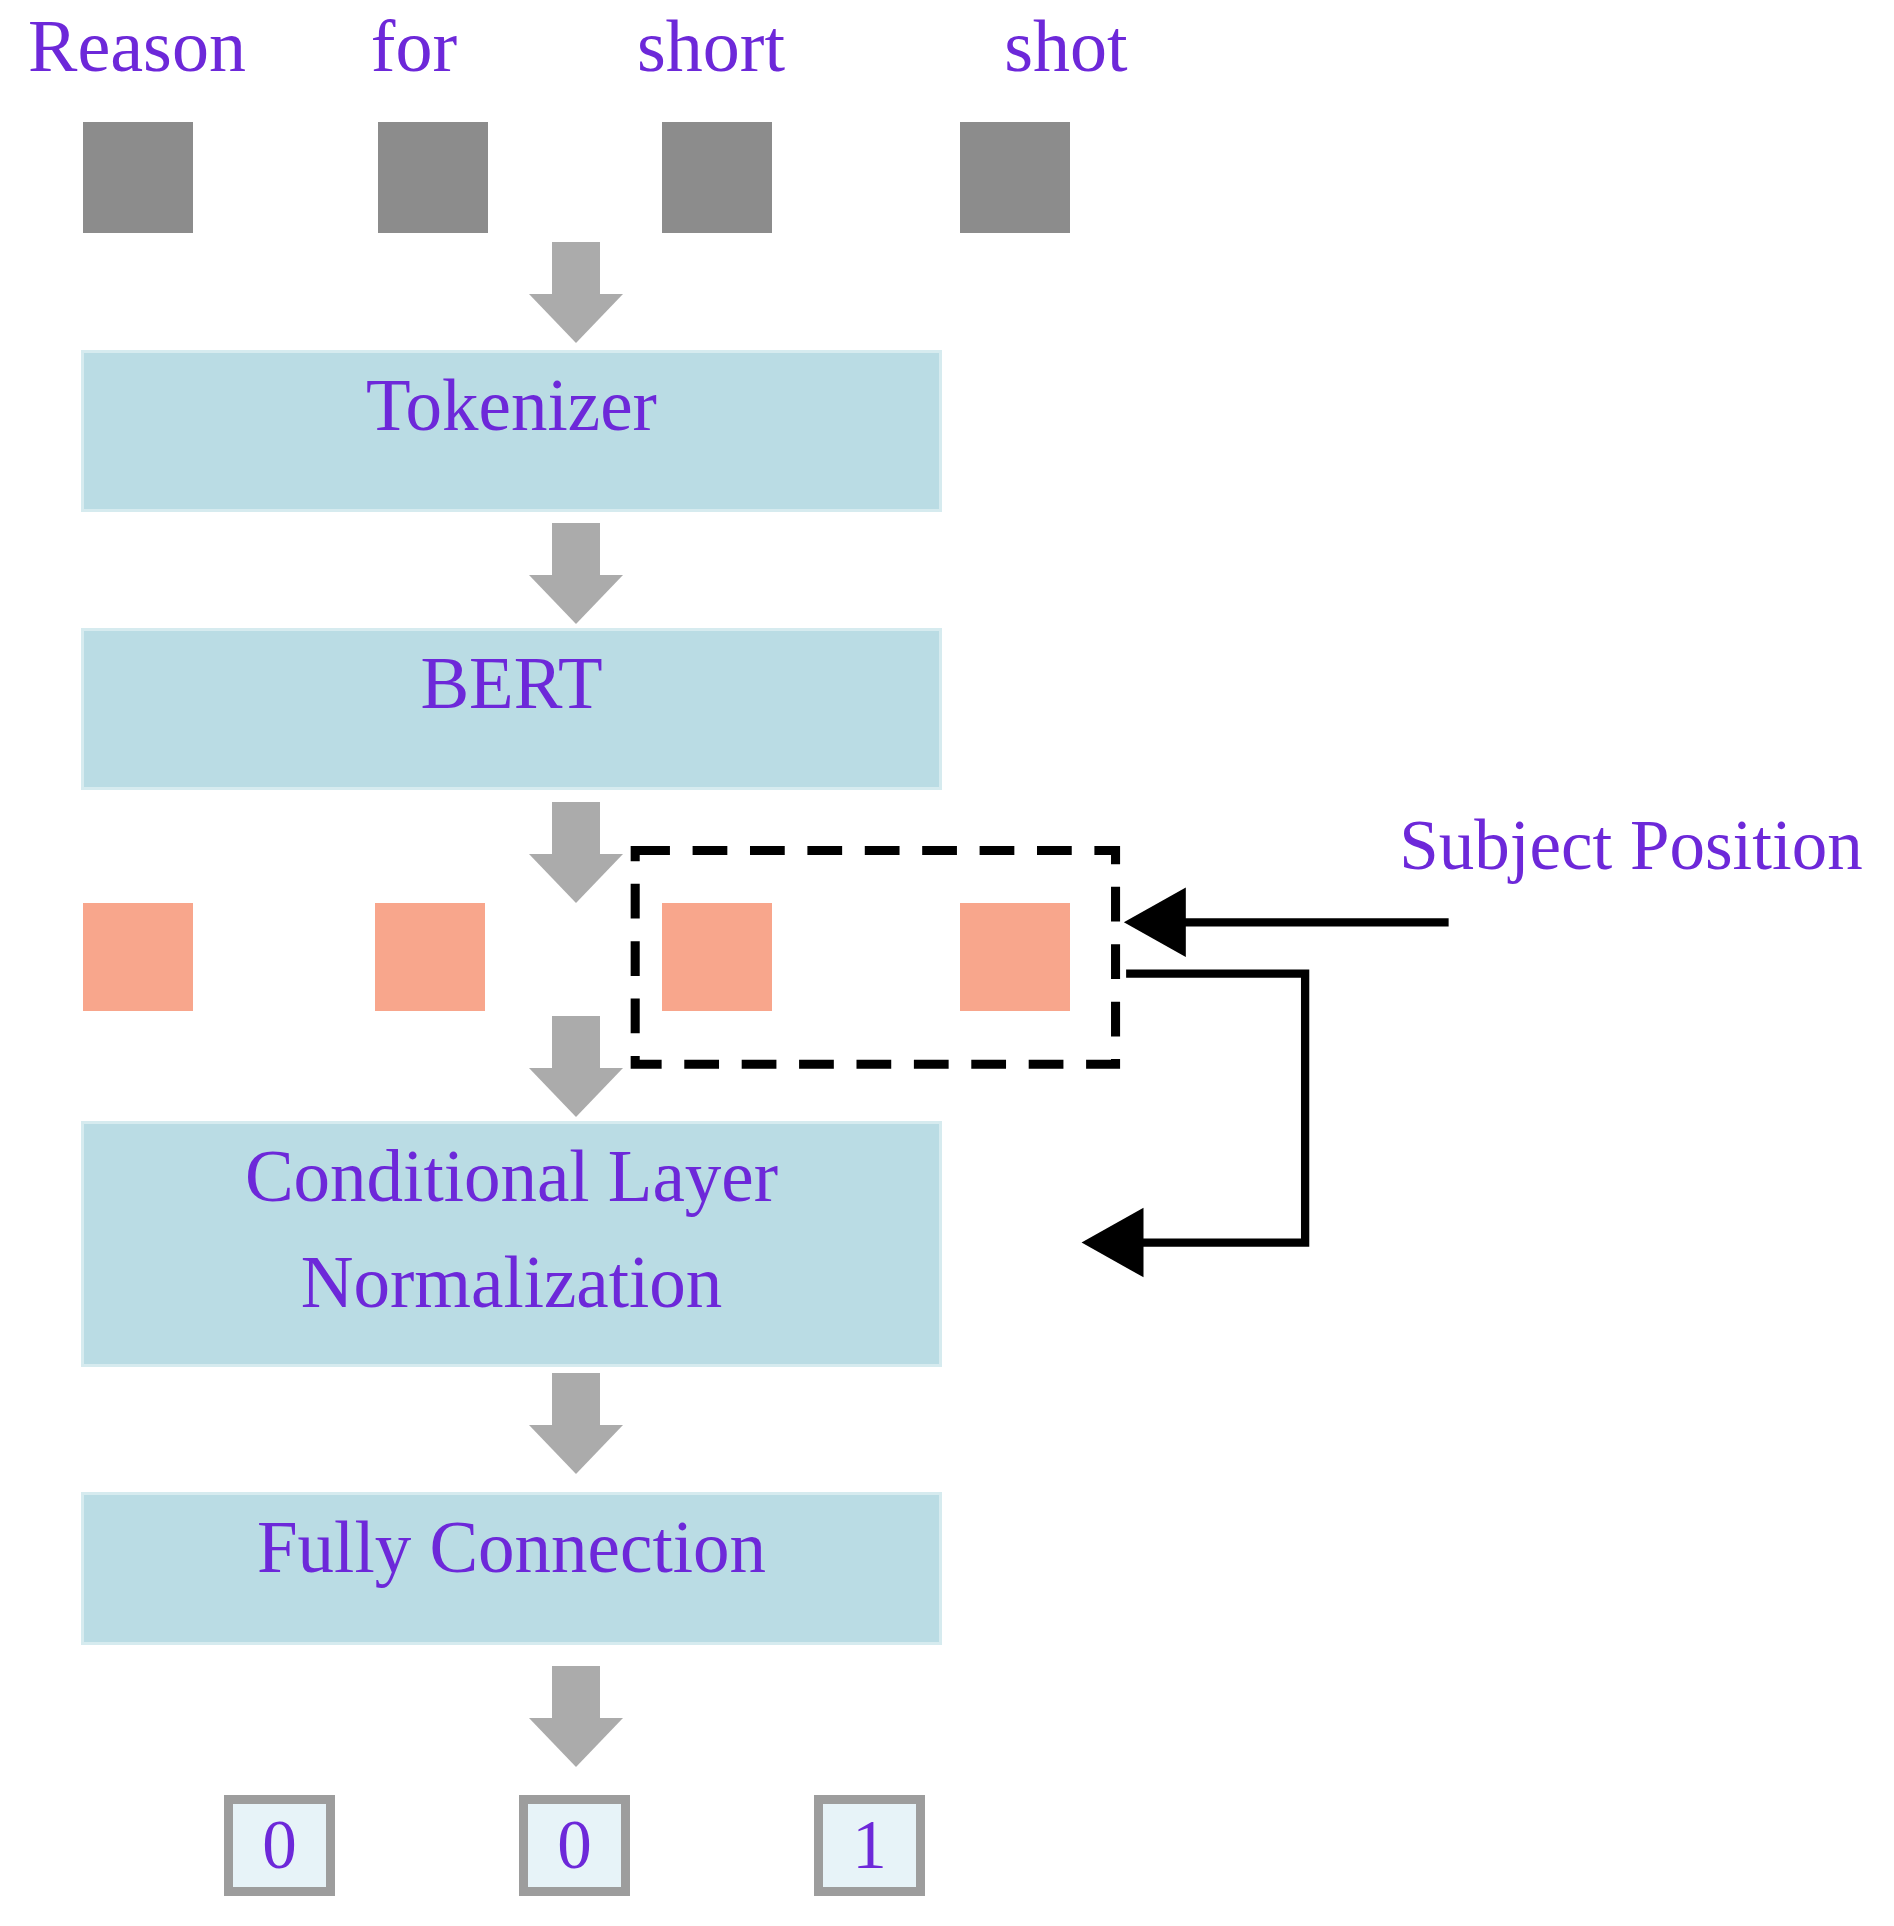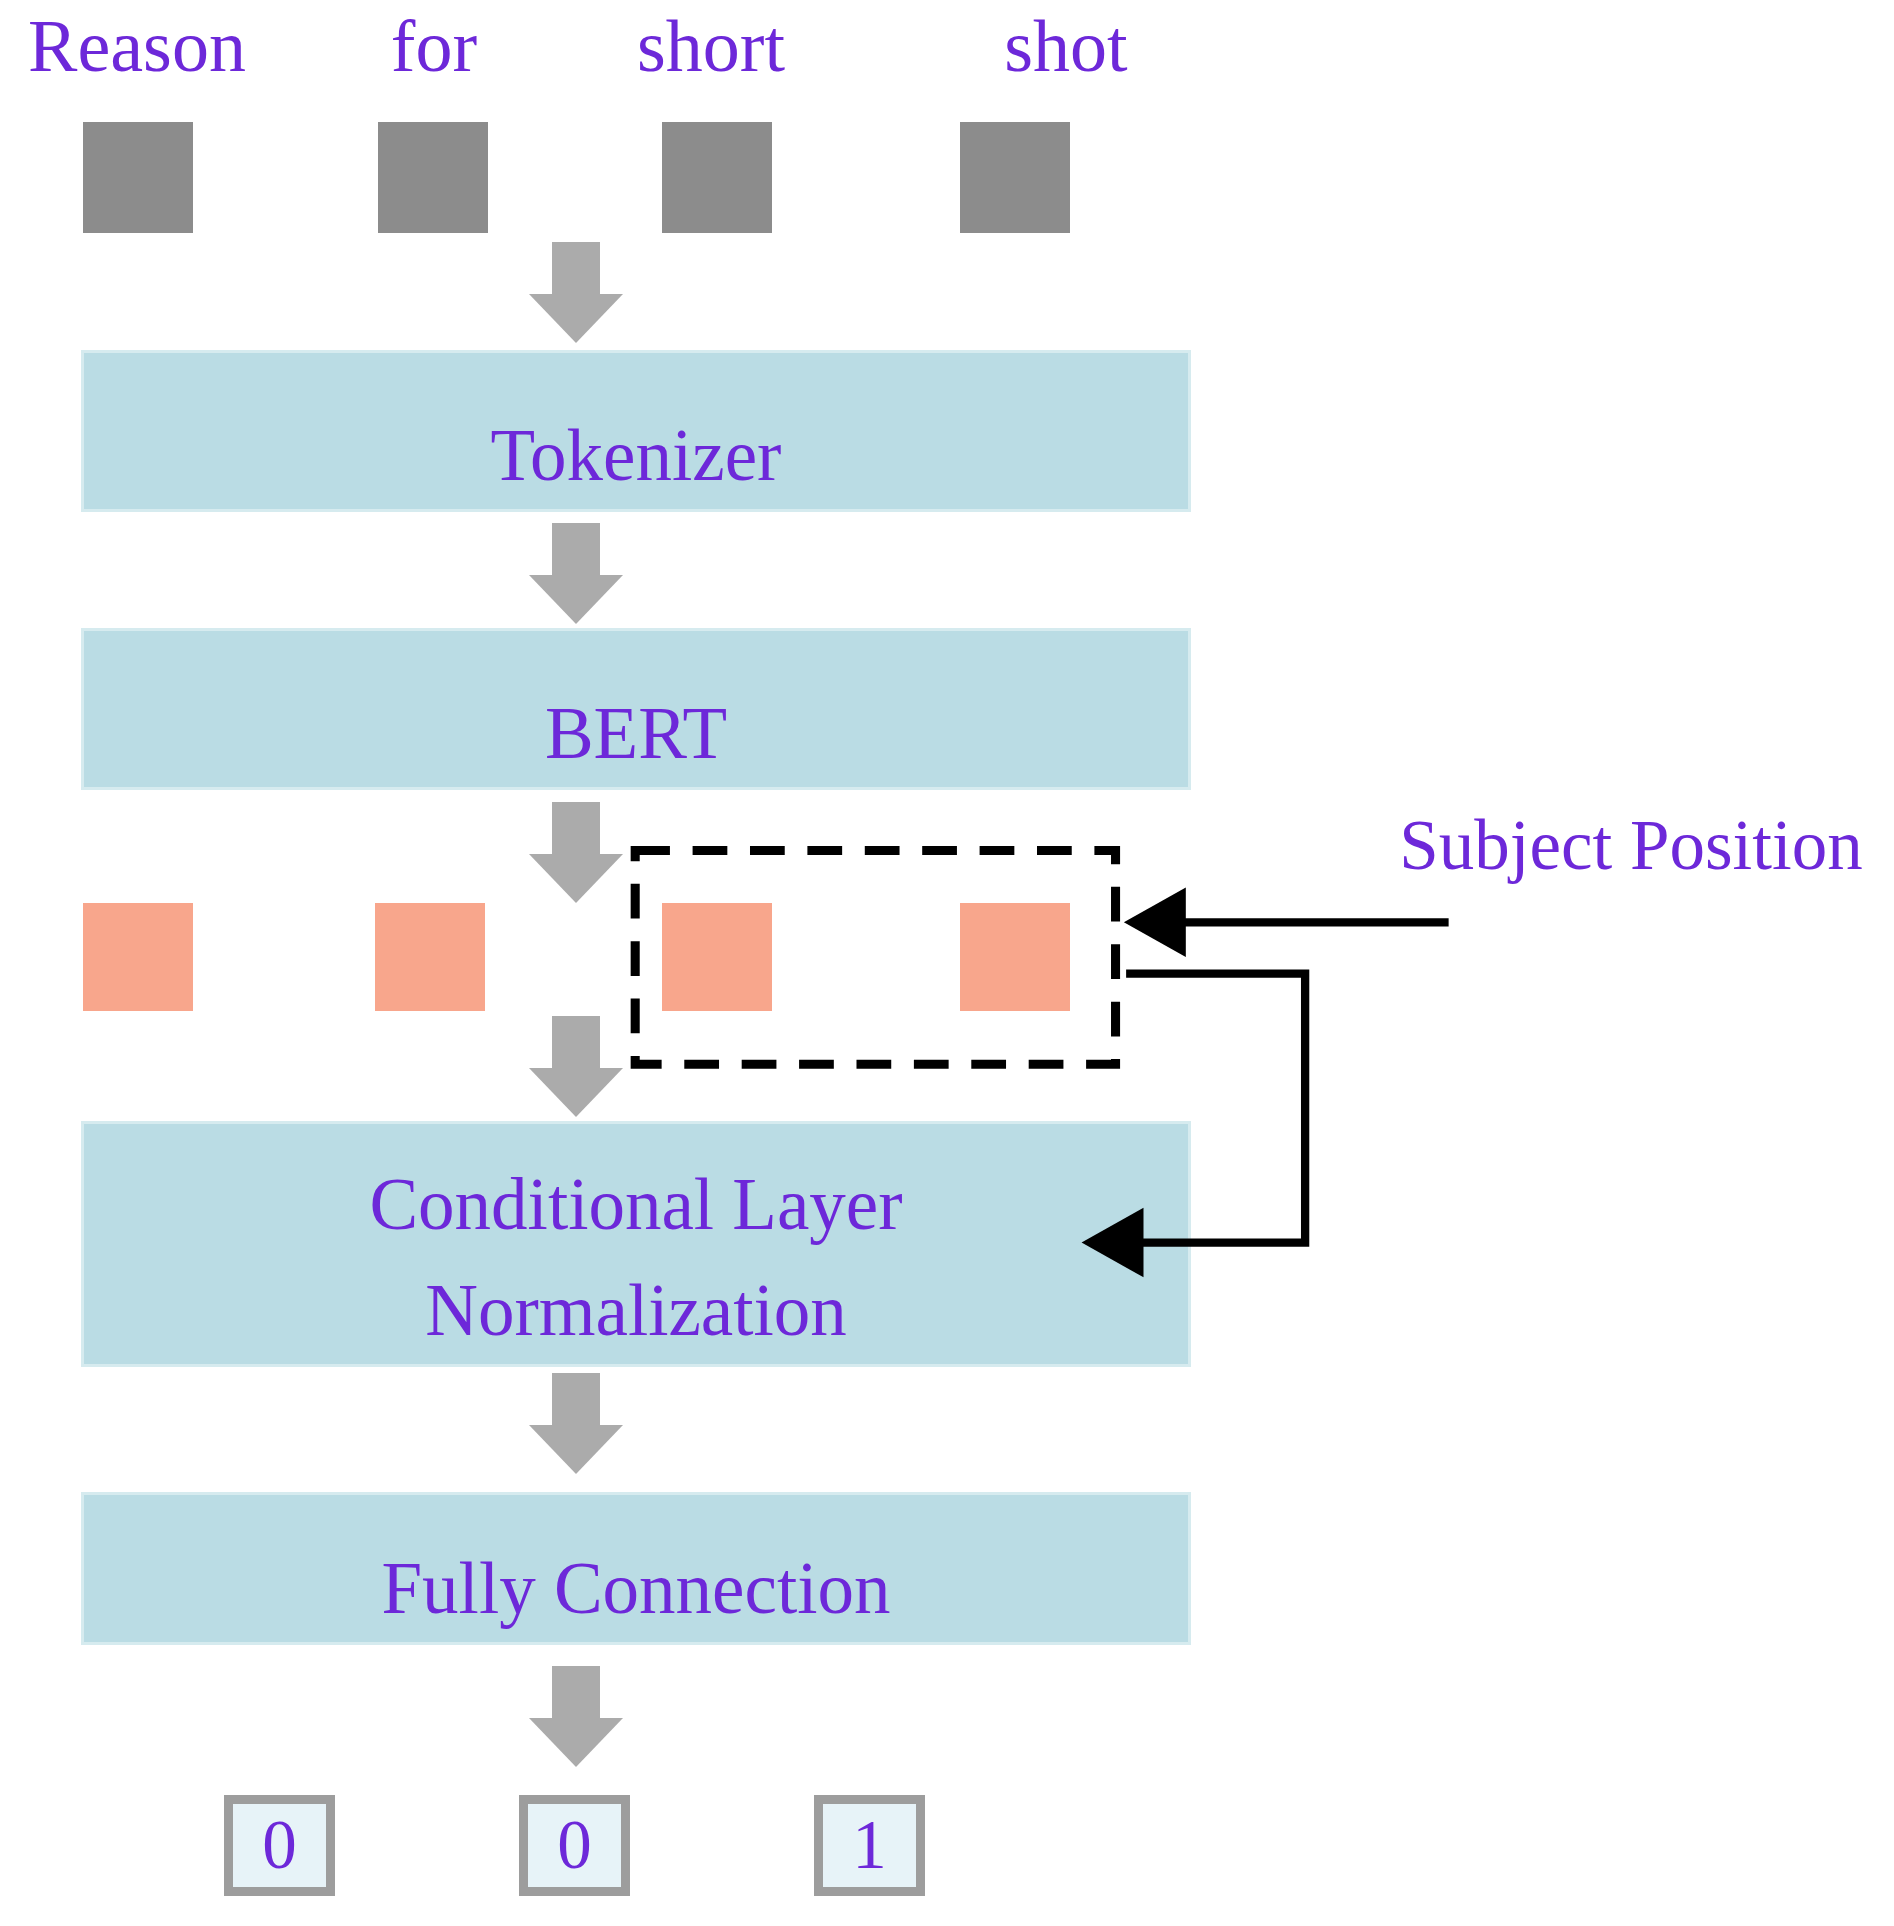--- a/index.html
+++ b/index.html
@@ -33,28 +33,28 @@
     width: 110px;
     height: 111px;
   }
   .sq.gray   { top: 122px; background: var(--token-gray, #8c8c8c); }
   .sq.salmon { top: 903px; height: 108px; background: var(--embedding-salmon, #f8a68c); }
 
   
   .bluebox {
     position: absolute;
     left: 81px;
-    width: 1110px;
+    width: 861px;
     background: var(--box-blue, #badce4);
     border: 3.8px solid var(--box-blue-border, #d6ebef);
     box-sizing: border-box;
     display: flex;
     flex-direction: column;
     align-items: center;
-    justify-content: flex-end;
+    justify-content: flex-start;
     font-size: 73px;
     line-height: 106px;
     text-align: center;
   }
 
   
   .barrow {
     position: absolute;
     left: 529px;
     width: 94px;
@@ -109,21 +109,21 @@
     justify-content: center;
     font-size: 69px;
   }
 </style>
 </head>
 <body>
 
 <div class="canvas">
 
   <span class="word" style="left:137px">Reason</span>
-  <span class="word" style="left:434px">for</span>
+  <span class="word" style="left:414px">for</span>
   <span class="word" style="left:711px">short</span>
   <span class="word" style="left:1066px">shot</span>
 
   <div class="sq gray" style="left:83px"></div>
   <div class="sq gray" style="left:378px"></div>
   <div class="sq gray" style="left:662px"></div>
   <div class="sq gray" style="left:960px"></div>
 
   <div class="barrow" style="top:242px">
       <div class="shaft"></div>

